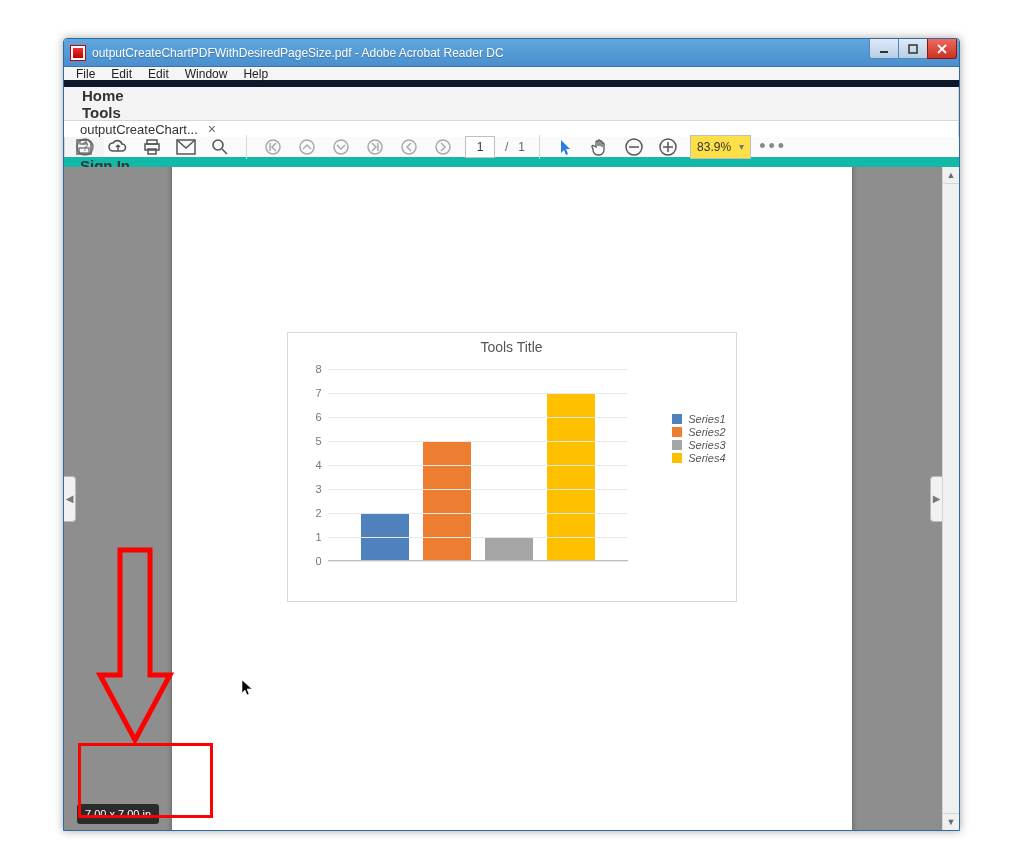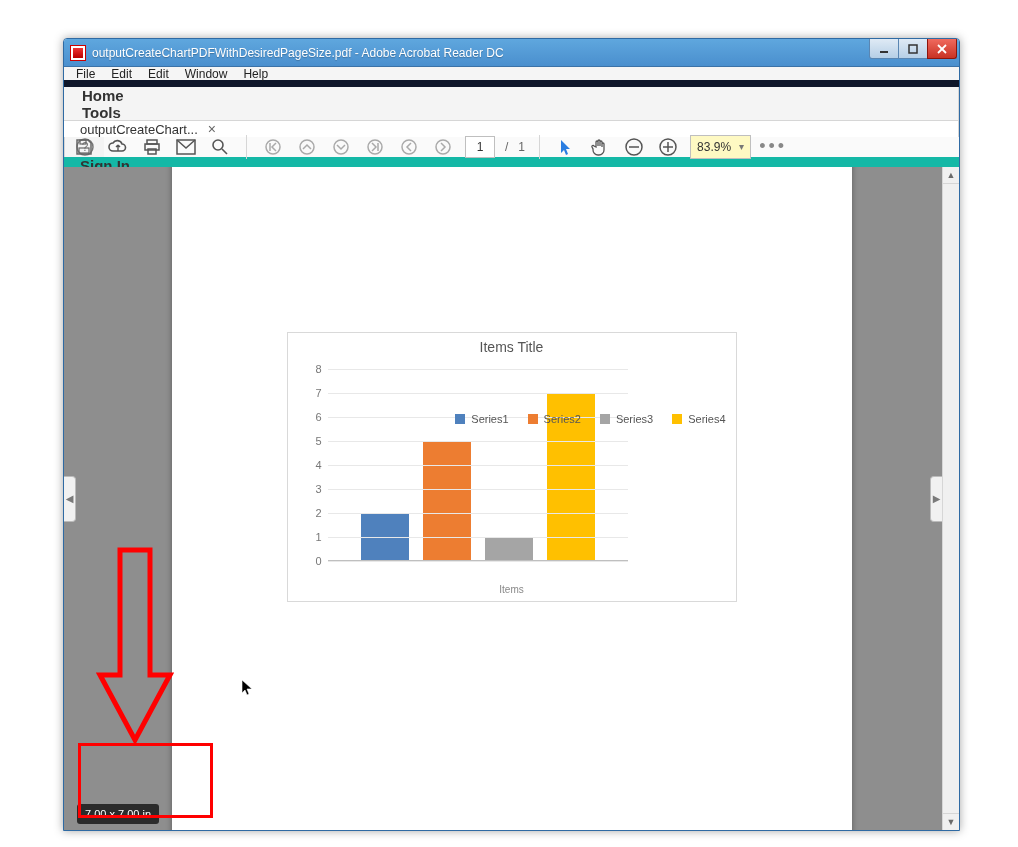--- a/index.html
+++ b/index.html
@@ -135,21 +135,21 @@
   }
   .toolbar .grp{display:flex;align-items:center;gap:10px;}
   .toolbar .sep{width:1px;height:24px;background:#d6d6d6;margin:0 6px;}
   .tb-btn{width:24px;height:24px;display:flex;align-items:center;justify-content:center;}
   .tb-btn svg{display:block;}
   .page-box{
     width:30px;height:22px;border:1px solid #bfbfbf;background:#fff;
     text-align:center;font-size:12px;line-height:20px;color:#333;
   }
   .zoom-box{
-    height:24px;border:1px solid #bfbfbf;background:#fef9c3;
+    height:24px;border:1px solid #bfbfbf;background:#fde047;
     display:flex;align-items:center;padding:0 6px;font-size:12px;color:#333;gap:8px;
   }
   .zoom-box .caret{font-size:10px;color:#777;}
 
   .toolbar .more{font-size:18px;letter-spacing:3px;color:#888;}
 
   
   .docarea{
     position:relative;
     width:100%;
@@ -200,21 +200,21 @@
     left:40px;top:36px;width:300px;height:192px;
   }
   .gridline{position:absolute;left:0;right:0;height:1px;background:#e8e8e8;}
   .ytick{position:absolute;right:310px;font-size:11px;color:#777;transform:translateY(-50%);text-align:right;width:20px;}
   .xlabel{position:absolute;bottom:6px;left:0;width:100%;text-align:center;font-size:10px;color:#888;}
   .bars{position:absolute;left:0;bottom:0;width:100%;height:100%;}
   .bar{position:absolute;bottom:0;}
   .baseline{position:absolute;left:0;right:0;bottom:0;height:1px;background:#bfbfbf;}
   .legend{
     position:absolute;right:10px;top:80px;font-size:11px;color:#555;
-    display:flex;flex-direction:row;gap:19px;
+    display:flex;flex-direction:column;gap:1px;font-style:italic;
   }
   .legend .li{display:flex;align-items:center;gap:6px;}
   .legend .sw{width:10px;height:10px;}
 
   
   .annot-arrow{
     position:absolute; pointer-events:none;
   }
   .annot-rect{
     position:absolute;
@@ -396,21 +396,21 @@
   <div class="docarea">
     <div class="edge-handle left">◀</div>
     <div class="edge-handle right">▶</div>
     <div class="scrollbar-v">
       <div class="arrow-up">▲</div>
       <div class="arrow-down">▼</div>
     </div>
 
     <div class="page">
       <div class="chart-box">
-        <div class="chart-title">Items Title</div>
+        <div class="chart-title">Tools Title</div>
         <div class="plot-area">
           <div class="bars" id="bars">
               <div class="bar" style="left: 33px; width: 48px; height: 48px; background: rgb(79, 129, 189);"></div>
               <div class="bar" style="left: 95px; width: 48px; height: 120px; background: rgb(237, 125, 49);"></div>
               <div class="bar" style="left: 157px; width: 48px; height: 24px; background: rgb(165, 165, 165);"></div>
               <div class="bar" style="left: 219px; width: 48px; height: 168px; background: rgb(255, 192, 0);"></div>
             </div>
           <div class="baseline"></div>
         <div class="gridline" style="top: 192px;"></div>
             <div class="gridline" style="top: 168px;"></div>
@@ -444,21 +444,20 @@
             </div>
             <div class="li">
               <div class="sw" style="background: rgb(165, 165, 165);"></div>
               <span>Series3</span>
             </div>
             <div class="li">
               <div class="sw" style="background: rgb(255, 192, 0);"></div>
               <span>Series4</span>
             </div>
           </div>
-        <div class="xlabel">Items</div>
       </div>
     </div>
 
     <div class="size-tooltip" style="left:13px;bottom:6px;">7.00 x 7.00 in</div>
   </div>
 </div>
 
 <svg class="annot-arrow" style="left:95px;top:545px;" width="80" height="210">
   <path d="M25 5 H55 V130 H75 L40 195 L5 130 H25 Z" fill="none" stroke="#f00" stroke-width="5"></path>
 </svg>

